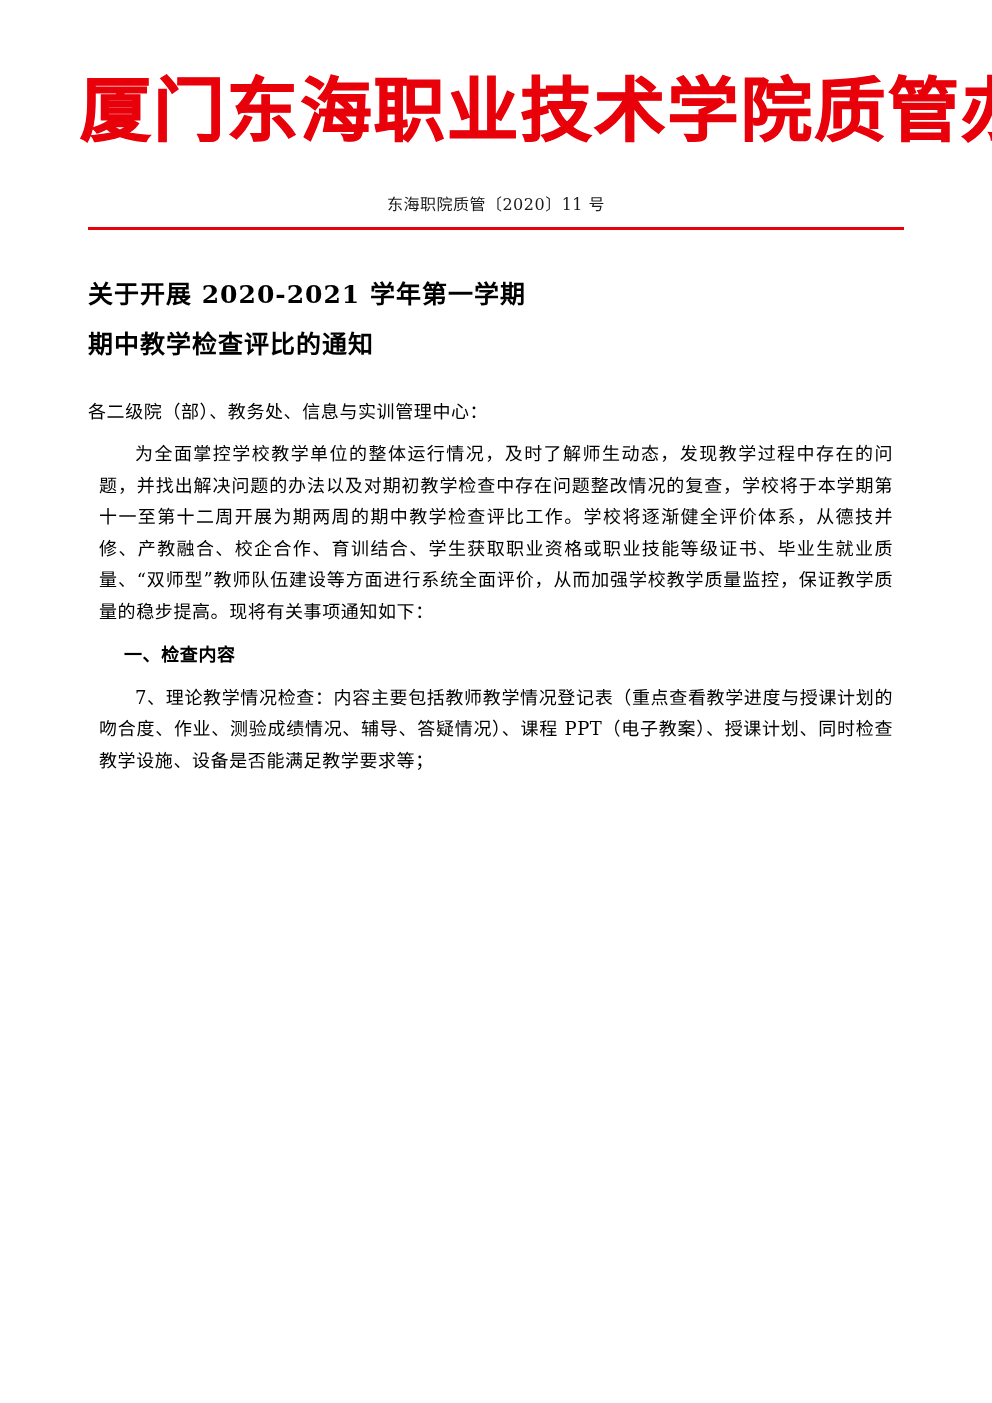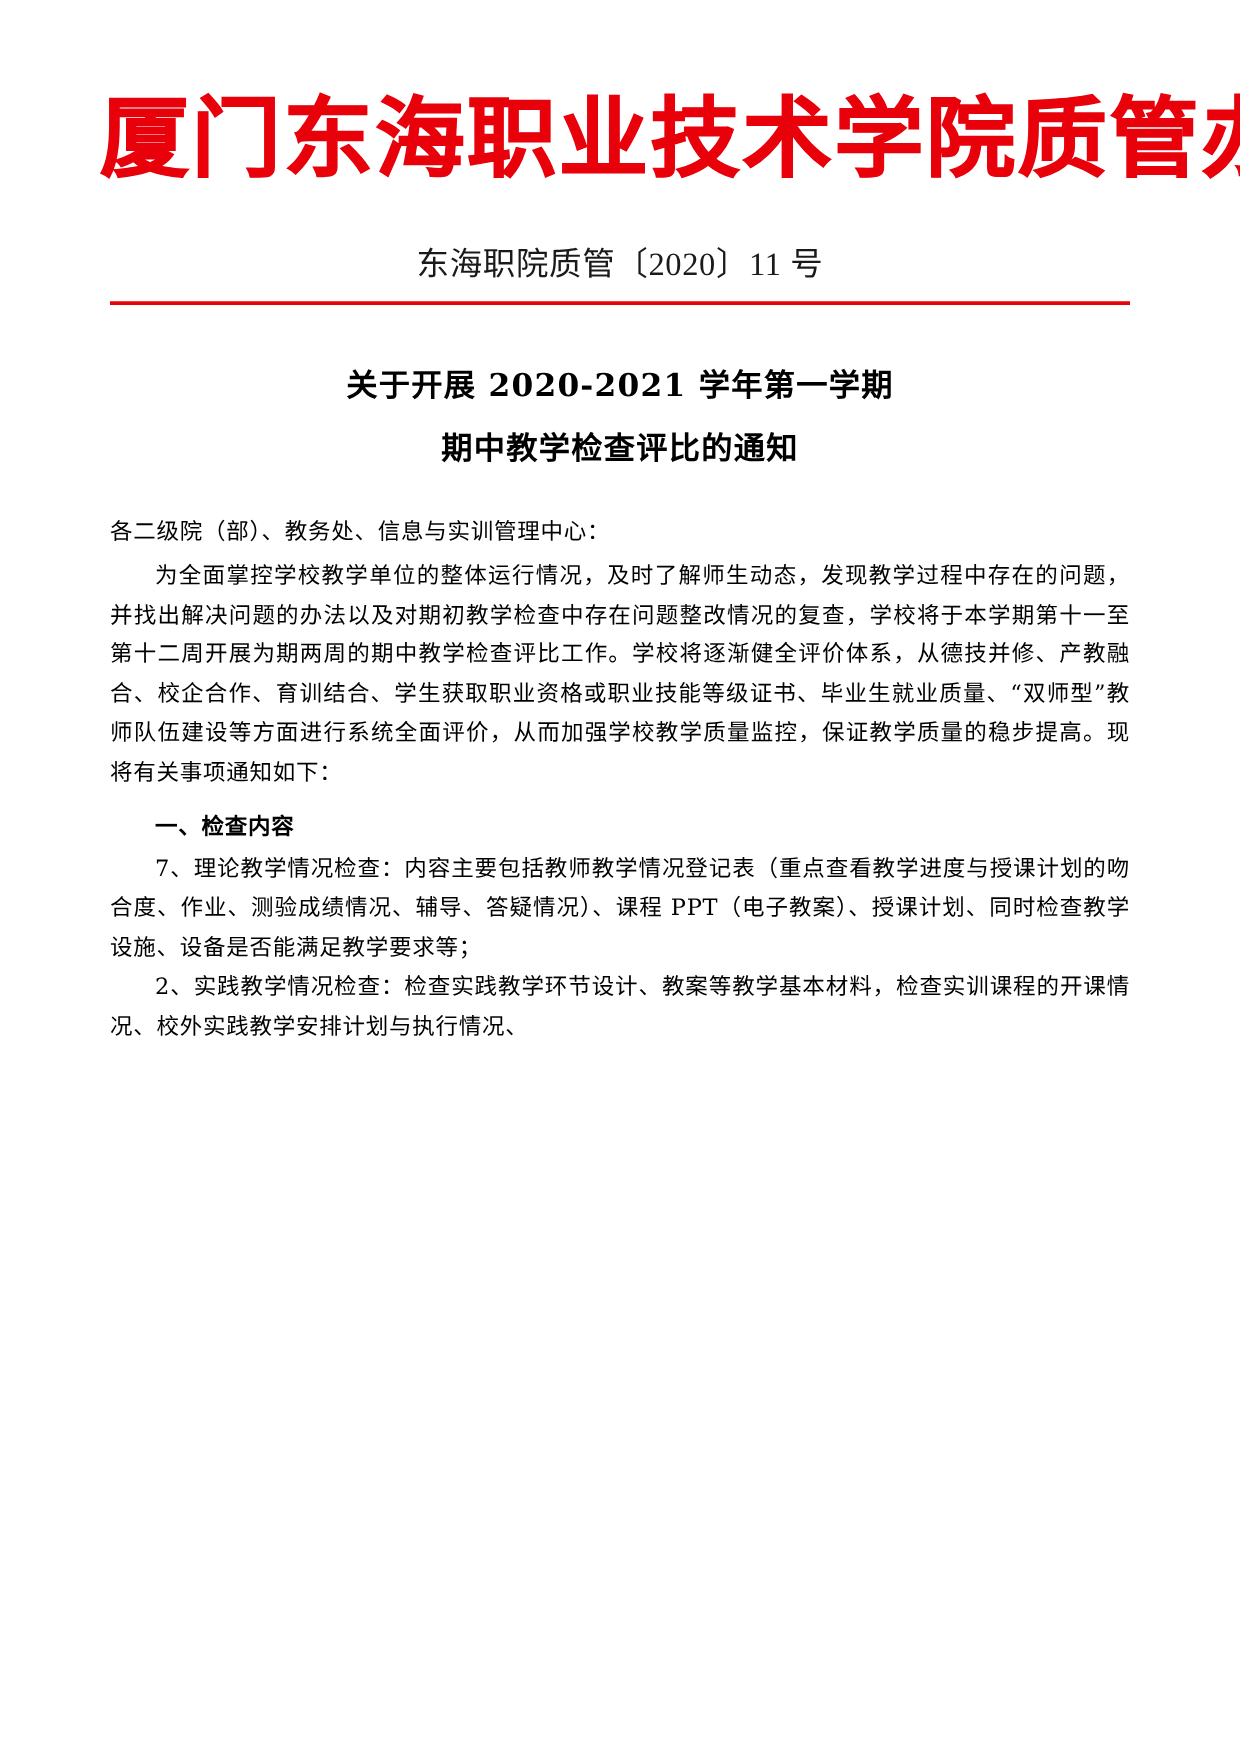--- a/index.html
+++ b/index.html
@@ -39,57 +39,56 @@
     white-space: nowrap;
     transform: scaleX(1.02);
   }
 
   
   .docnum-wrap {
     margin-top: 44px;
     text-align: center;
   }
   .docnum {
-    font-size: 26px;
+    font-size: 16px;
     line-height: 1.4;
     letter-spacing: 0.5px;
     color: #1a1a1a;
-    font-family: Liberation Serif, serif;
   }
   .red-rule {
     margin: 10px auto 0 auto;
     width: 100%;
     height: 3px;
     background: #e8000a;
   }
 
   
   .headline {
     margin-top: 40px;
-    text-align: center;
+    text-align: left;
     font-weight: 700;
     font-size: 25px;
     line-height: 2.0;
     letter-spacing: 1px;
   }
 
   
   .body-block {
     margin-top: 26px;
     font-size: 18px;
     line-height: 1.75;
     letter-spacing: 0.6px;
     text-align: justify;
     text-justify: inter-ideograph;
   }
   .salutation {
     margin: 0 0 4px 0;
   }
   .para {
-    margin: 0;
+    margin: 11px;
     text-indent: 2em;
   }
   .section-head {
     margin: 12px 0 2px 0;
     text-indent: 2em;
     font-weight: 700;
   }
 </style>
 </head>
 <body>
@@ -112,16 +111,15 @@
 
   <div class="body-block">
     <p class="salutation">各二级院（部）、教务处、信息与实训管理中心：</p>
 
     <p class="para">为全面掌控学校教学单位的整体运行情况，及时了解师生动态，发现教学过程中存在的问题，并找出解决问题的办法以及对期初教学检查中存在问题整改情况的复查，学校将于本学期第十一至第十二周开展为期两周的期中教学检查评比工作。学校将逐渐健全评价体系，从德技并修、产教融合、校企合作、育训结合、学生获取职业资格或职业技能等级证书、毕业生就业质量、“双师型”教师队伍建设等方面进行系统全面评价，从而加强学校教学质量监控，保证教学质量的稳步提高。现将有关事项通知如下：</p>
 
     <p class="section-head">一、检查内容</p>
 
     <p class="para">7、理论教学情况检查：内容主要包括教师教学情况登记表（重点查看教学进度与授课计划的吻合度、作业、测验成绩情况、辅导、答疑情况）、课程 PPT（电子教案）、授课计划、同时检查教学设施、设备是否能满足教学要求等；</p>
 
-    <p class="para">2、实践教学情况检查：检查实践教学环节设计、教案等教学基本材料，检查实训课程的开课情况、校外实践教学安排计划与执行情况、</p>
   </div>
 
 </div>
 
 </body></html>

